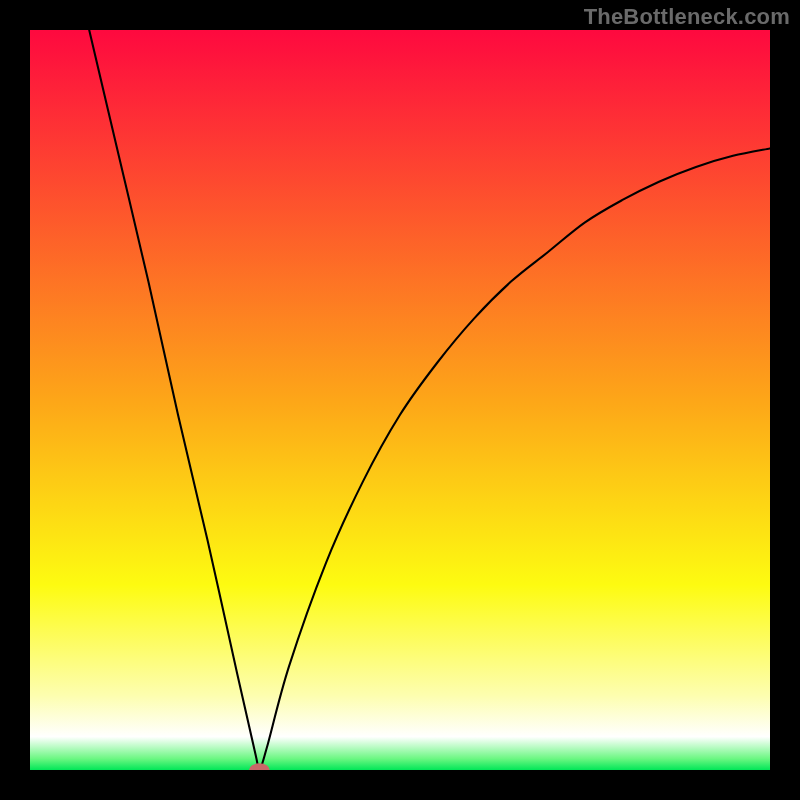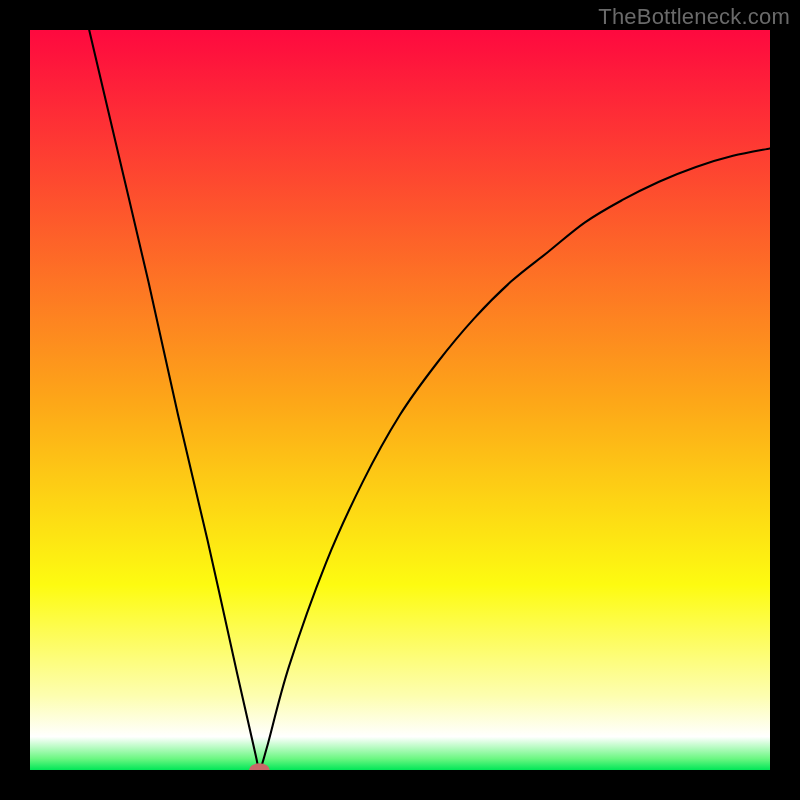--- a/index.html
+++ b/index.html
@@ -16,21 +16,21 @@
     width: 800px;
     height: 800px;
     background: #000;
   }
   .watermark {
     position: absolute;
     top: 4px;
     right: 10px;
     color: #6a6a6a;
     font-size: 22px;
-    font-weight: 400;
+    font-weight: 700;
     letter-spacing: 0.2px;
   }
   .plot {
     position: absolute;
     left: 30px;
     top: 30px;
     width: 740px;
     height: 740px;
   }
   .plot svg {

